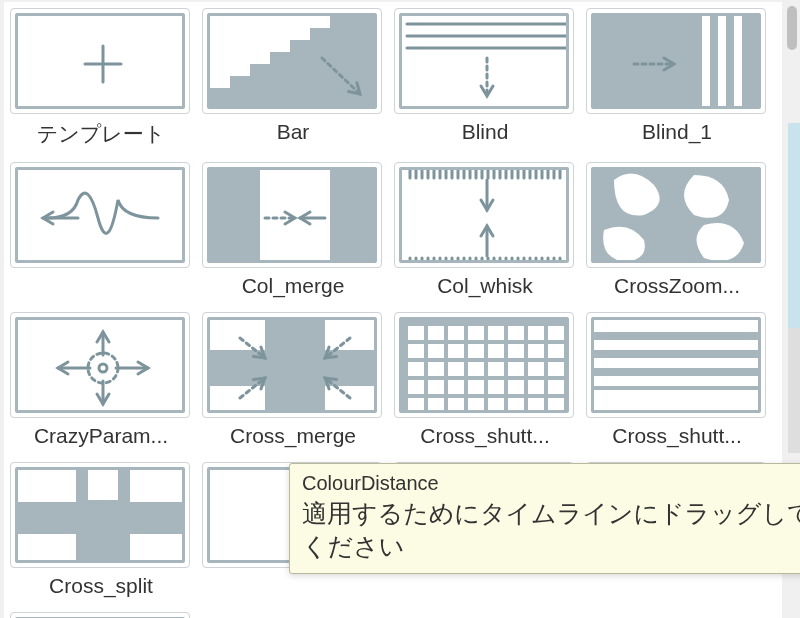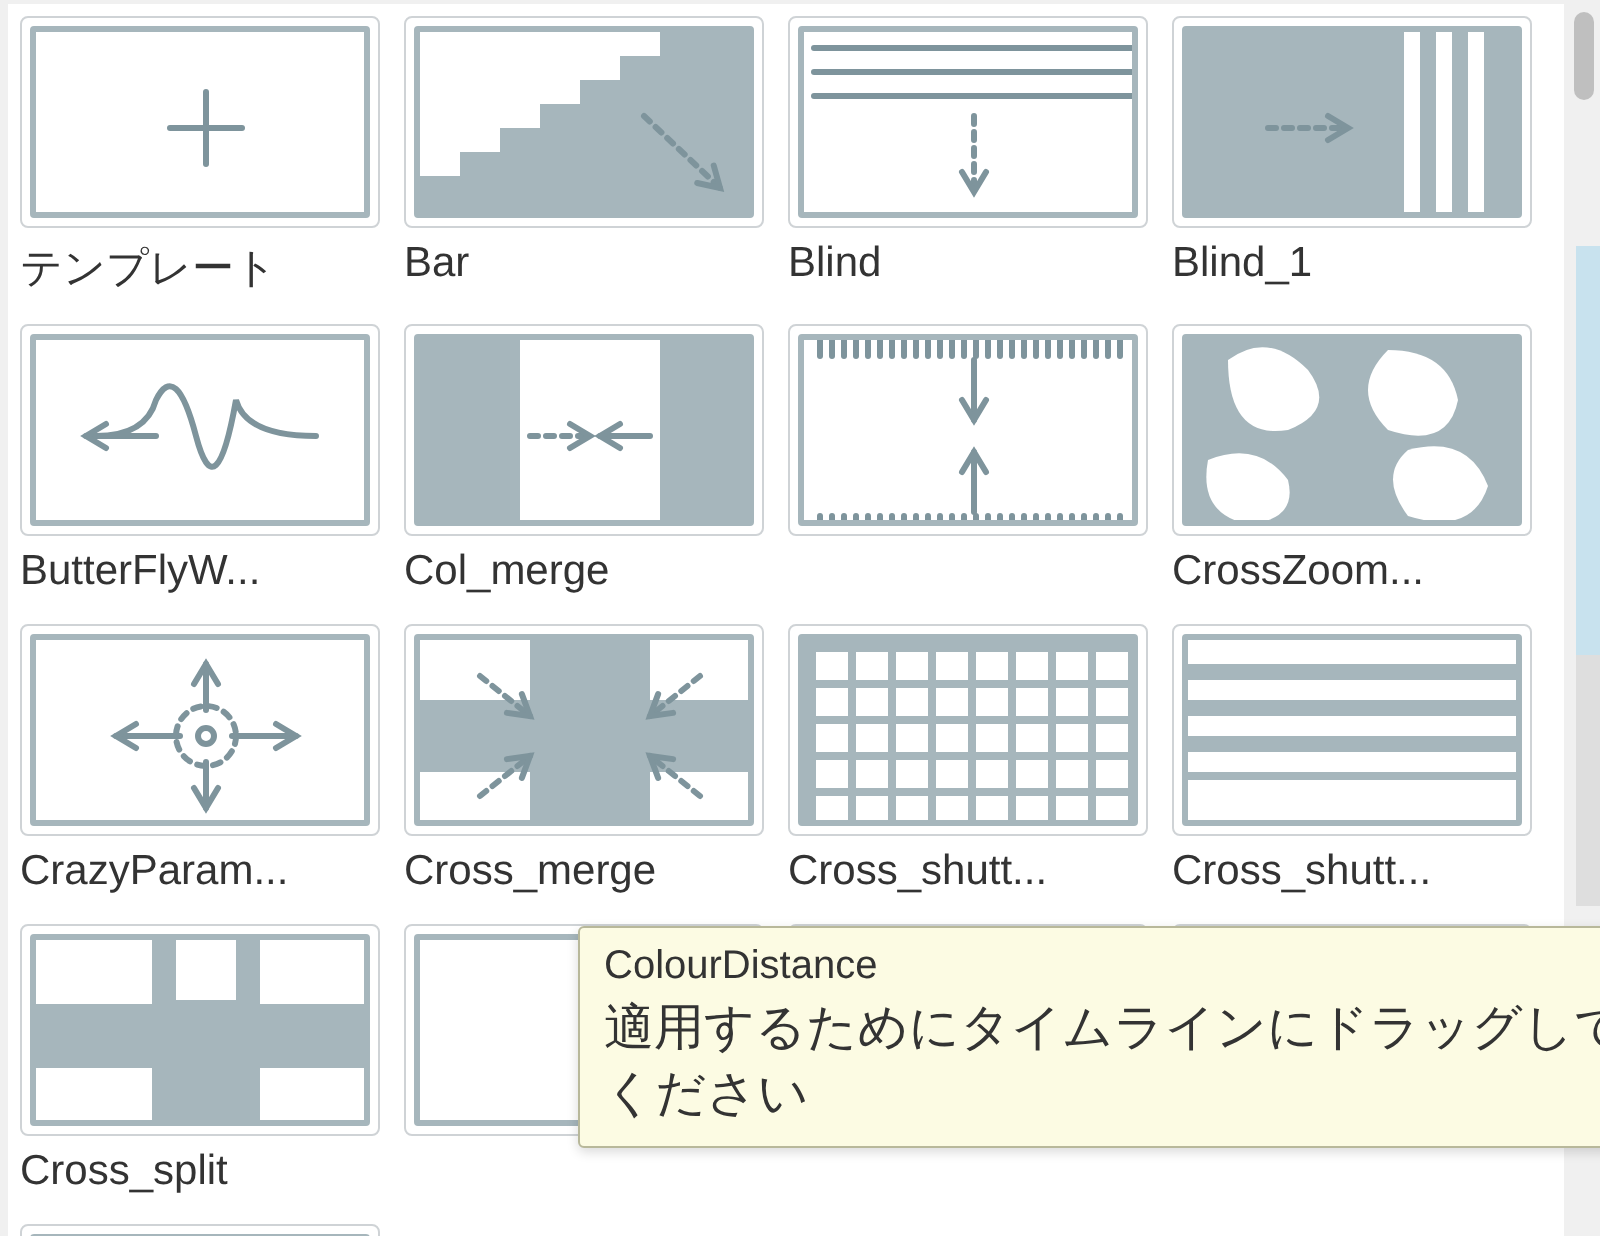--- a/index.html
+++ b/index.html
@@ -27,20 +27,21 @@
   }
   .thumb-inner {
     width: 170px; height: 96px;
     border: 3px solid #a6b6bc;
     border-radius: 2px;
     position: relative;
     overflow: hidden;
     background: #ffffff;
   }
   .label {
+    text-align: center;
     font-size: 21px;
     color: #333;
     padding: 6px 0 10px 0;
     white-space: nowrap;
     overflow: hidden;
     text-overflow: ellipsis;
   }
 
   
   .tooltip {
@@ -124,21 +125,20 @@
         <div class="label">Blind_1</div>
       </div>
       <div class="item">
         <div class="thumb">
           <div class="thumb-inner"><svg width="100%" height="100%">
               <path class="st" d="M30 48 Q55 48 60 30 Q70 10 80 48 Q90 86 100 30 Q105 48 140 48"></path>
               <line class="st " x1="60" y1="48" x2="25" y2="48"></line>
               <path class="st" d="M35 42 L25 48 L35 54"></path>
             </svg></div>
         </div>
-        <div class="label">ButterFlyW...</div>
       </div>
       <div class="item">
         <div class="thumb">
           <div class="thumb-inner"><svg width="100%" height="100%">
               <rect x="0" y="0" width="50" height="96" class="stfill"></rect>
               <rect x="120" y="0" width="50" height="96" class="stfill"></rect>
               <line class="st dash" x1="55" y1="48" x2="85" y2="48"></line>
               <path class="st" d="M75 54 L85 48 L75 42"></path>
               <line class="st " x1="115" y1="48" x2="90" y2="48"></line>
               <path class="st" d="M100 42 L90 48 L100 54"></path>
@@ -202,20 +202,21 @@
                 <line x1="152" y1="88" x2="152" y2="96"></line>
                 <line x1="158" y1="0" x2="158" y2="8"></line>
                 <line x1="158" y1="88" x2="158" y2="96"></line>
               </g>
               <line class="st " x1="85" y1="10" x2="85" y2="40"></line>
               <path class="st" d="M79 30 L85 40 L91 30"></path>
               <line class="st " x1="85" y1="86" x2="85" y2="56"></line>
               <path class="st" d="M91 66 L85 56 L79 66"></path>
             </svg></div>
         </div>
+        <div class="label">Col_whisk</div>
       </div>
       <div class="item">
         <div class="thumb">
           <div class="thumb-inner"><svg width="100%" height="100%">
               <rect x="0" y="0" width="170" height="96" class="stfill"></rect>
               <path fill="#fff" d="M20 10 q20 -15 40 5 q15 20 -10 30 q-30 5 -30 -35z"></path>
               <path fill="#fff" d="M100 5 q30 0 35 25 q-5 25 -35 15 q-20 -20 0 -40z"></path>
               <path fill="#fff" d="M10 60 q25 -10 40 10 q5 20 -20 22 q-25 -5 -20 -32z"></path>
               <path fill="#fff" d="M110 55 q30 -8 40 18 q-8 25 -40 15 q-15 -20 0 -33z"></path>
             </svg></div>

